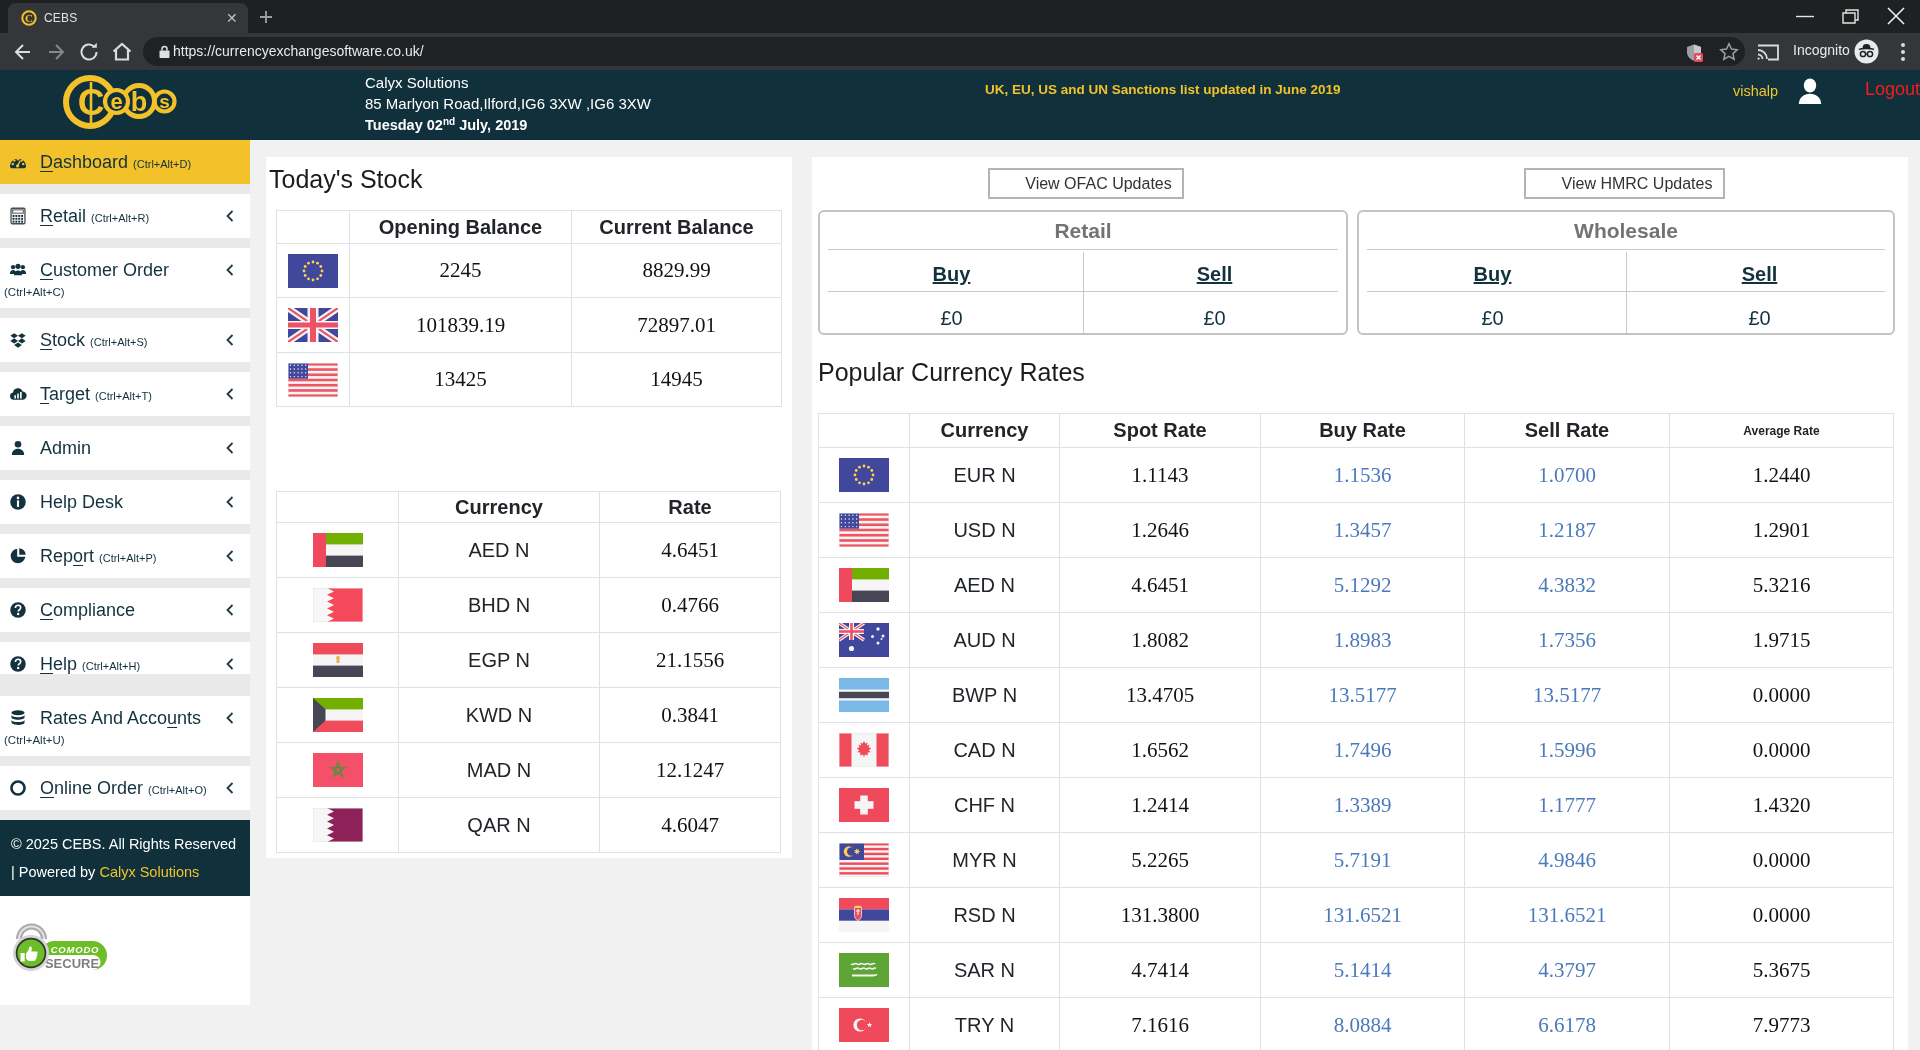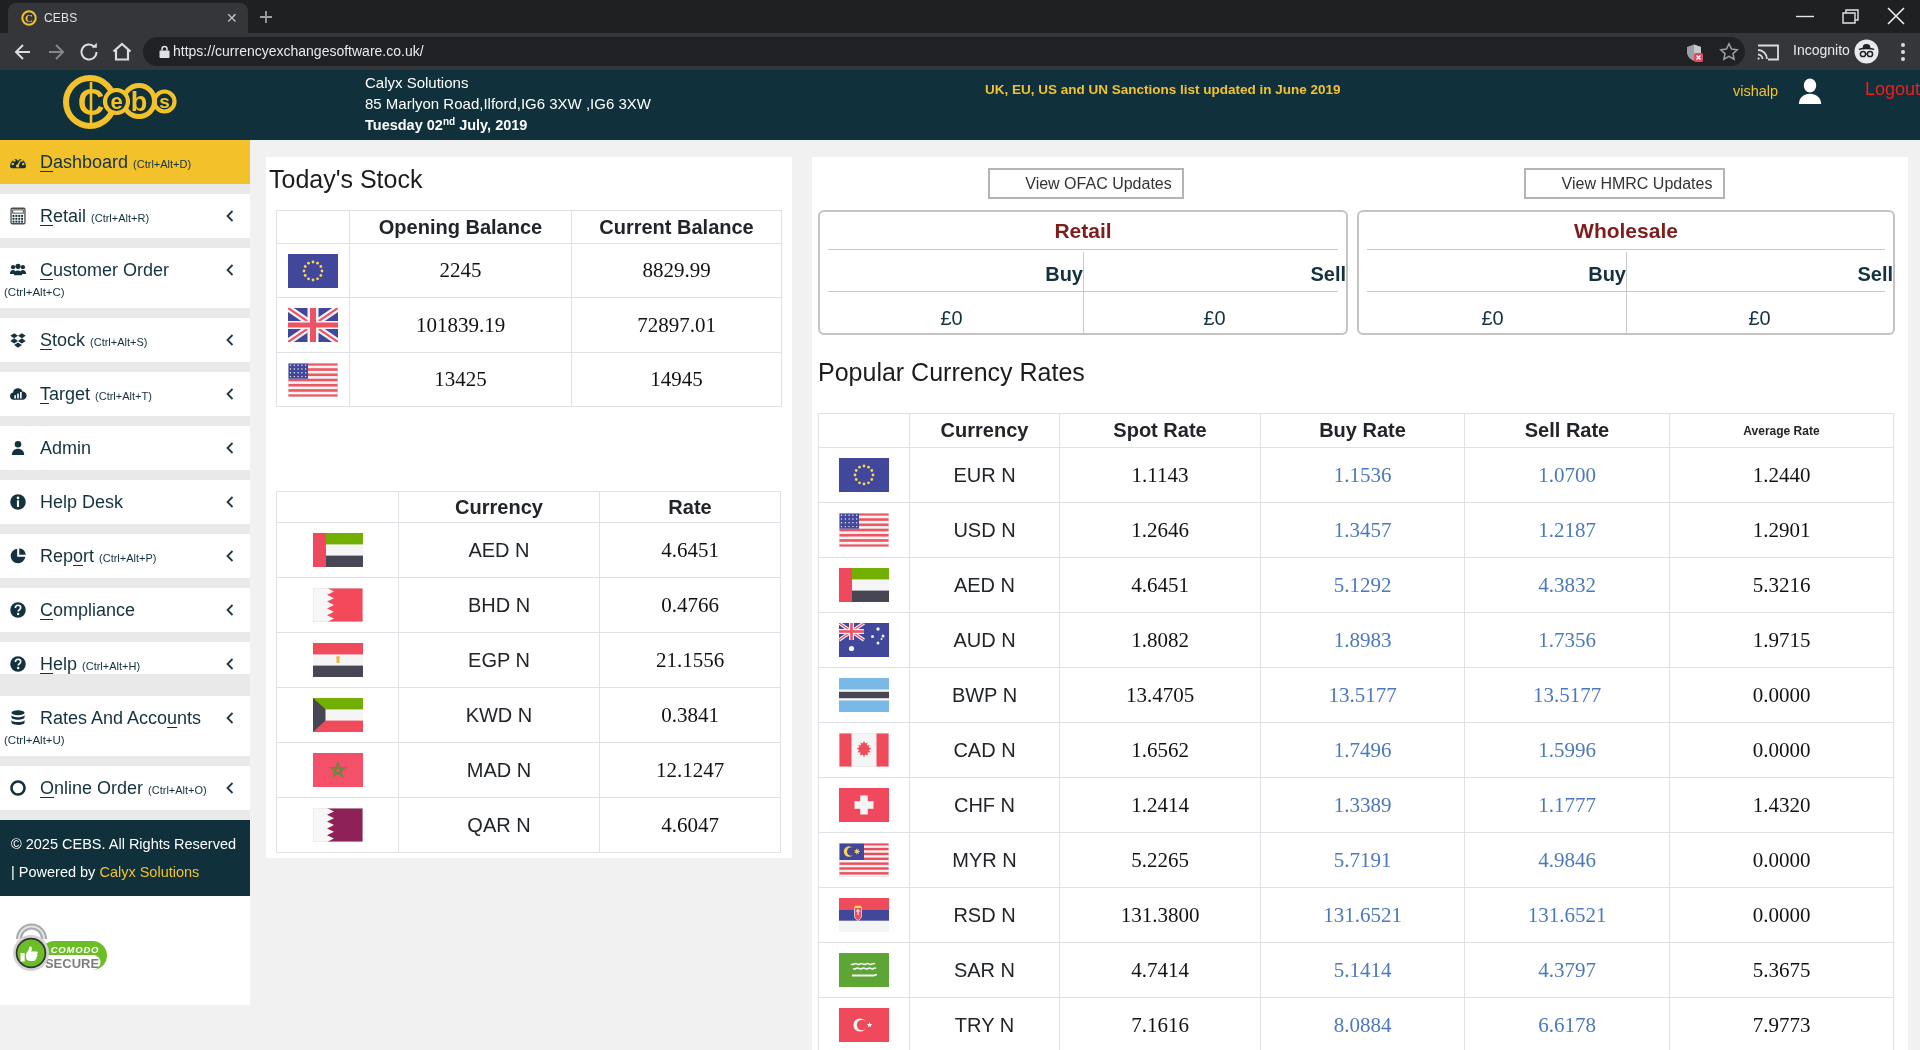--- a/index.html
+++ b/index.html
@@ -36,24 +36,24 @@
   h2.cardtitle { font-weight:normal; font-size:25px; color:#1c1c1c; letter-spacing:0; }
   table.dt { border-collapse:collapse; table-layout:fixed; }
   table.dt td, table.dt th { border:1px solid #dee2e6; text-align:center; vertical-align:middle; padding:0; }
   table.dt th { font-size:20px; color:#212529; }
   .num { font-family:"Liberation Serif",serif; font-size:21px; color:#121212; }
   .bnum { font-family:"Liberation Serif",serif; font-size:21px; color:#4b79bc; }
   .cur { font-size:20px; color:#212529; }
   .flag { display:inline-block; vertical-align:middle; }
   
   .rwbox { position:absolute; border:2px solid #c3c3c3; border-radius:6px; background:#fff; }
-  .rwbox .t1 { position:absolute; left:0; width:100%; text-align:center; font-weight:bold; font-size:21px; color:#7f1d1d; top:7px; }
+  .rwbox .t1 { position:absolute; left:0; width:100%; text-align:center; font-weight:bold; font-size:21px; color:#737373; top:7px; }
   .rwbox .hl { position:absolute; height:1px; background:#c9c9c9; }
   .rwbox .vl { position:absolute; width:1px; background:#c9c9c9; }
-  .rwbox .bs { position:absolute; width:50%; text-align:right; font-weight:bold; font-size:20px; color:#13323e; }
+  .rwbox .bs { position:absolute; width:50%; text-align:center; font-weight:bold; font-size:20px; color:#13323e;text-decoration:underline; }
   .rwbox .v0 { position:absolute; width:50%; text-align:center; font-size:20px; color:#13323e; }
   .btn { position:absolute; border:2px solid #b4b4b4; background:#fff; color:#333; font-size:16px; text-align:center; line-height:27px;padding-left:25px; }
 </style>
 </head>
 <body>
 
 <div id="titlebar">
   <div id="tab">
     <svg class="abs" style="left:13px;top:7px" width="16" height="16" viewBox="0 0 16 16">
       <circle cx="8" cy="8" r="6.7" fill="none" stroke="#f3c22a" stroke-width="2"></circle>

